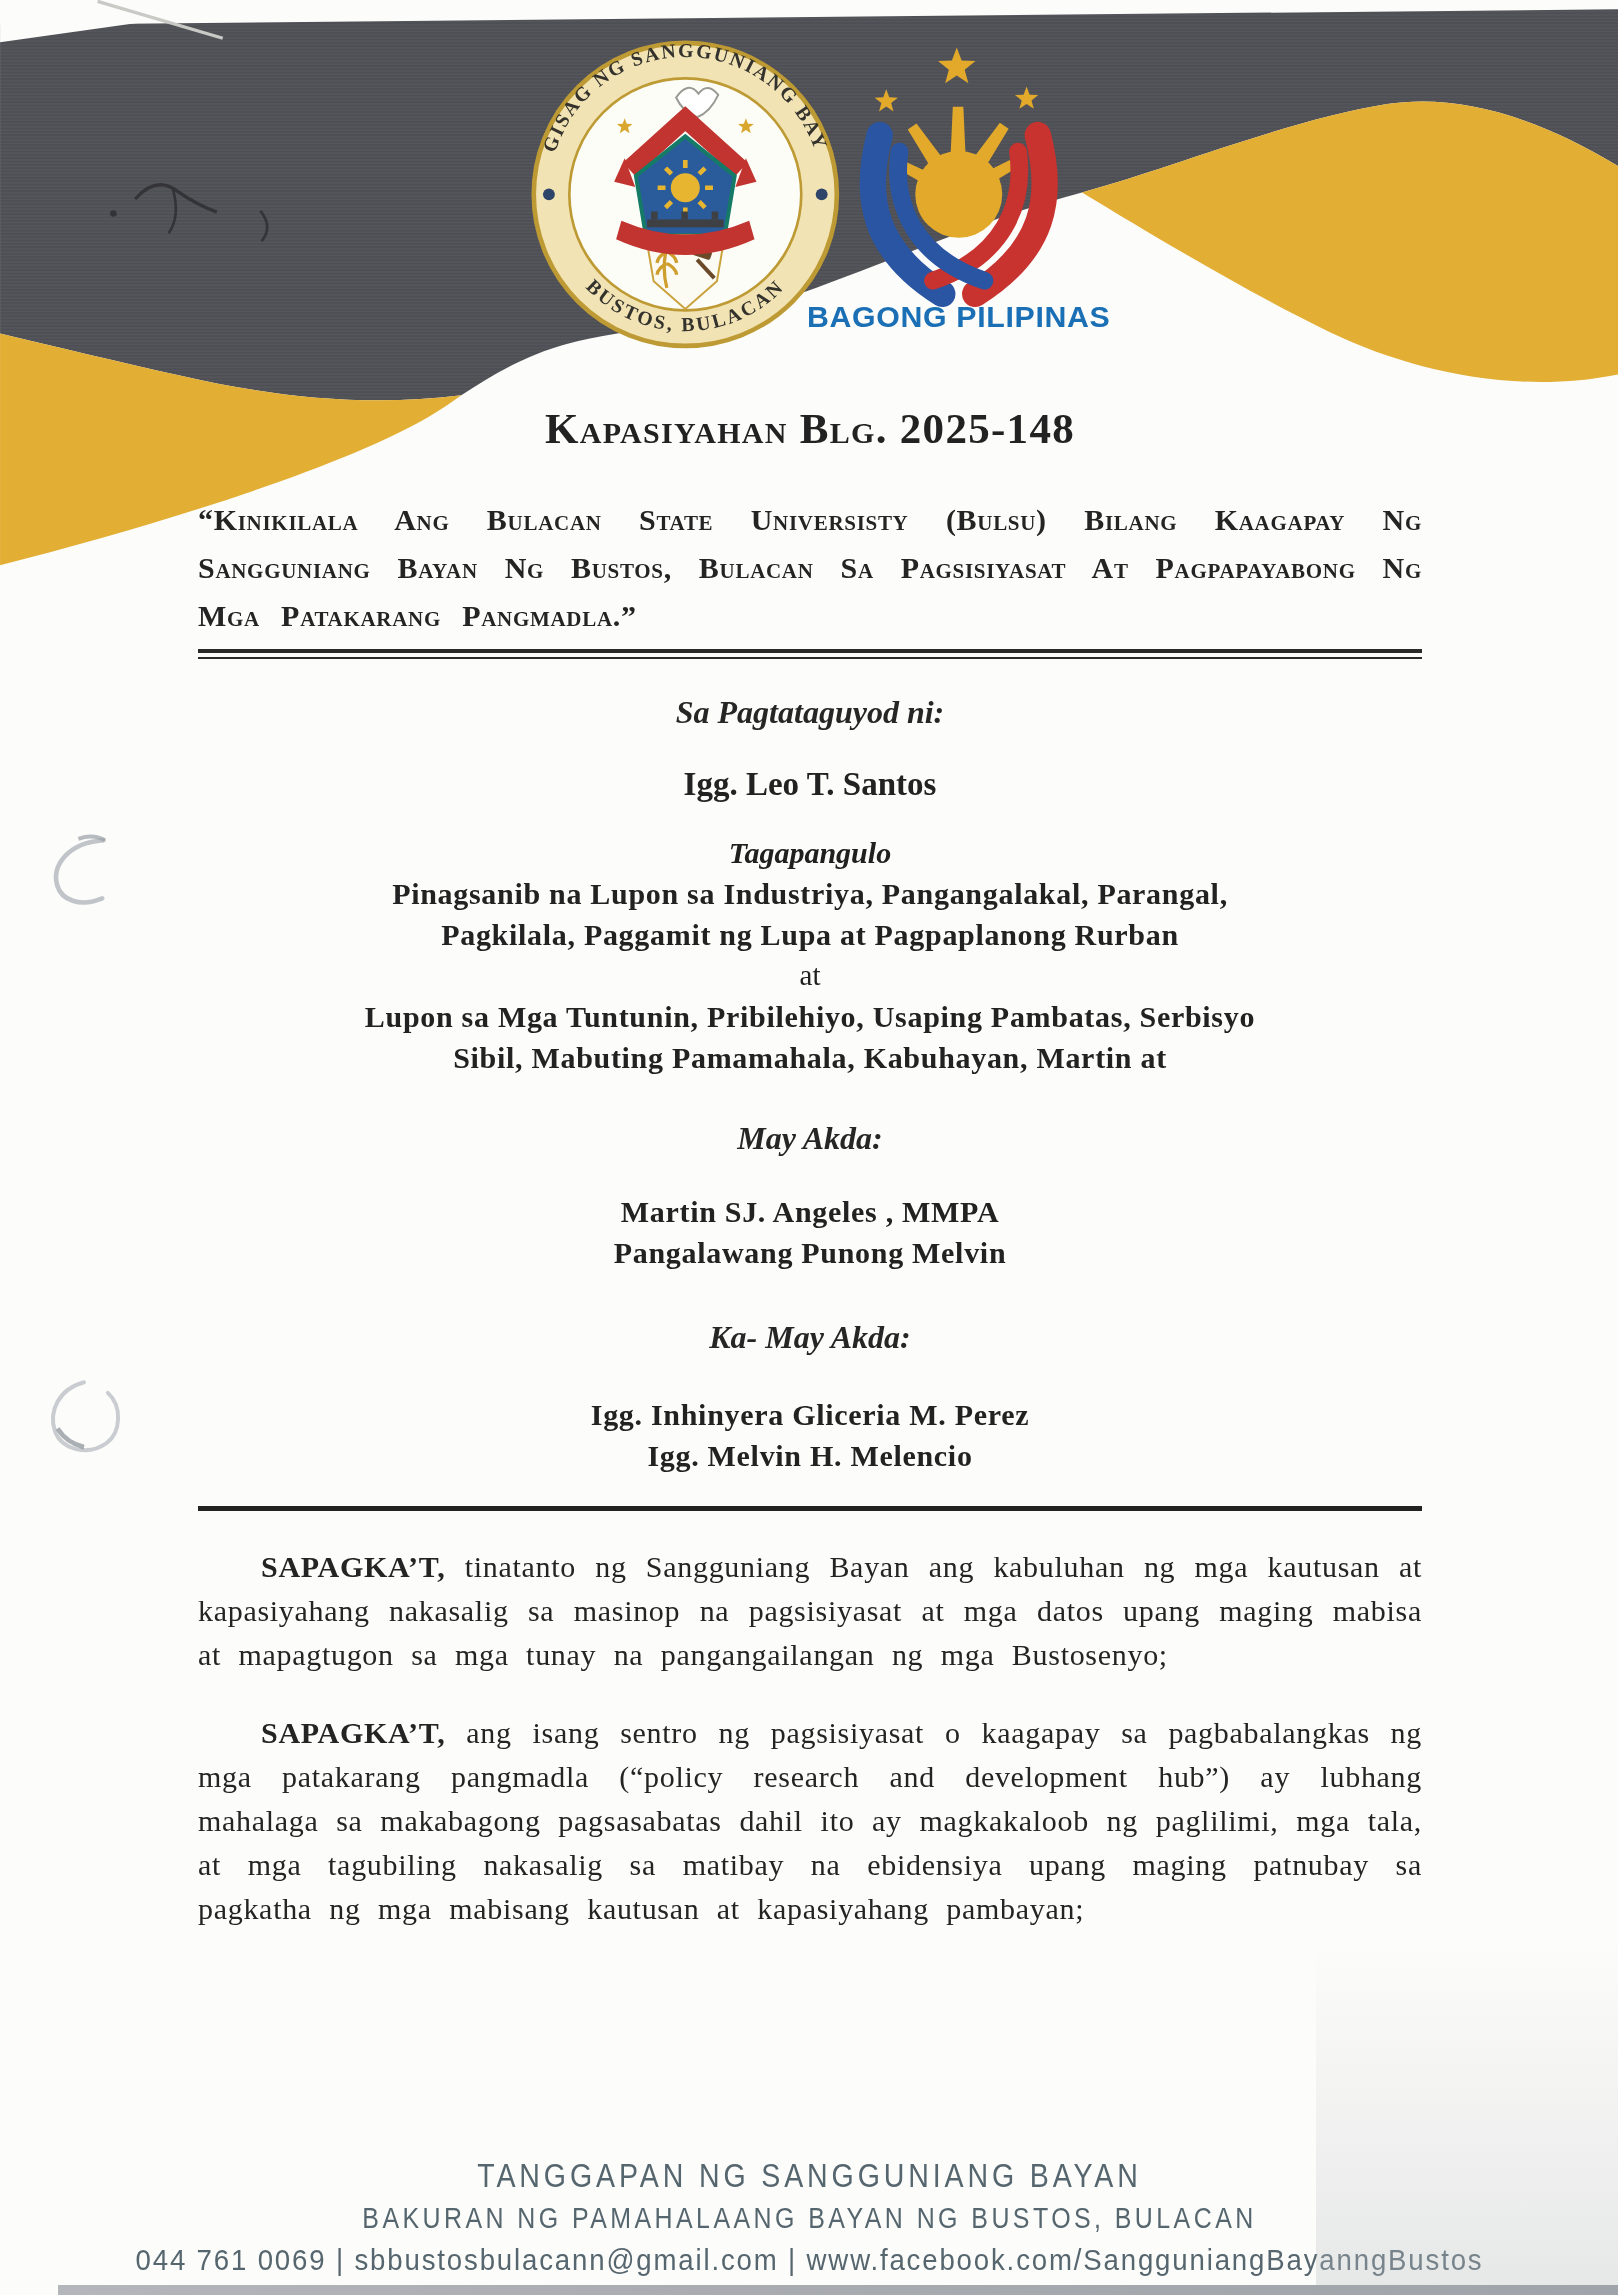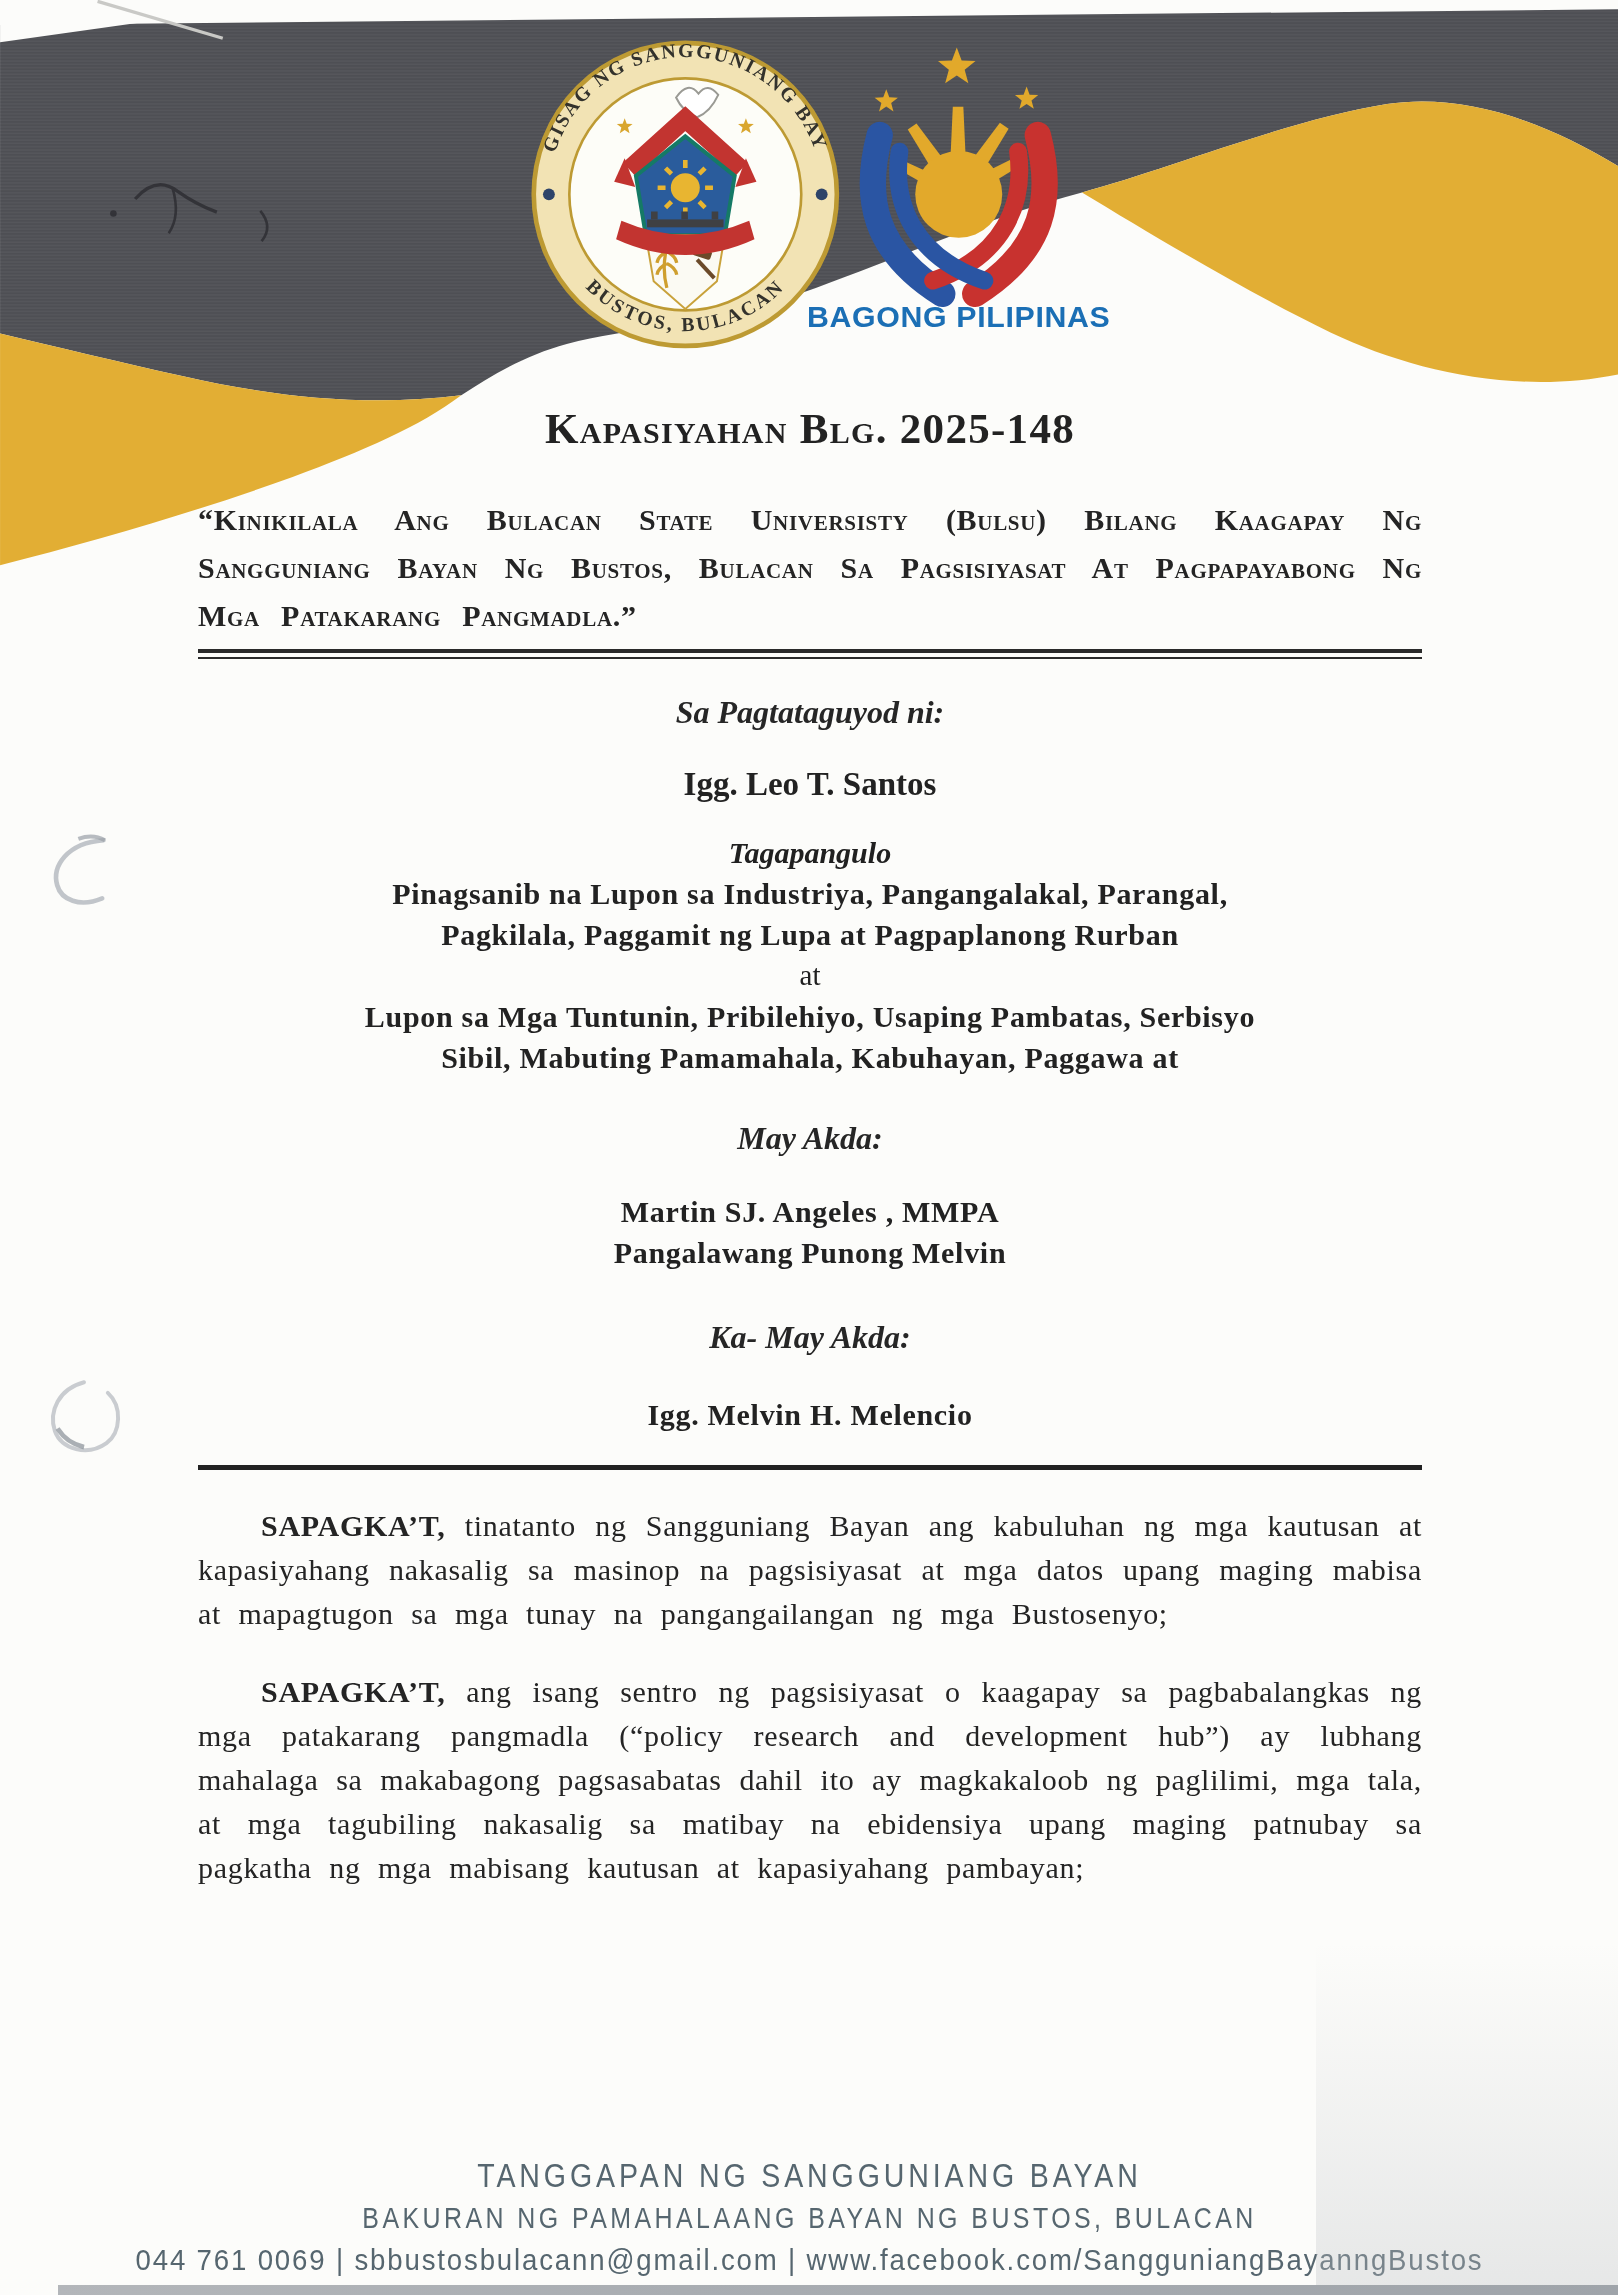--- a/index.html
+++ b/index.html
@@ -205,33 +205,34 @@
     <p class="label-italic">Sa Pagtataguyod ni:</p>
 
     <p class="name-lg">Igg. Leo T. Santos</p>
 
     <div class="center-block">
       <div class="role-italic">Tagapangulo</div>
       <div class="bold-line">Pinagsanib na Lupon sa Industriya, Pangangalakal, Parangal,</div>
       <div class="bold-line">Pagkilala, Paggamit ng Lupa at Pagpaplanong Rurban</div>
       <div class="plain-line">at</div>
       <div class="bold-line">Lupon sa Mga Tuntunin, Pribilehiyo, Usaping Pambatas, Serbisyo</div>
-      <div class="bold-line">Sibil, Mabuting Pamamahala, Kabuhayan, Paggawa at</div>
+      <div class="bold-line">Sibil, Mabuting Pamamahala, Kabuhayan, Martin at</div>
     </div>
 
     <p class="label-italic gap-lg">May Akda:</p>
 
     <div class="center-block tight">
       <div class="bold-line">Martin SJ. Angeles , MMPA</div>
       <div class="bold-line">Pangalawang Punong Melvin</div>
     </div>
 
     <p class="label-italic gap-xl">Ka- May Akda:</p>
 
     <div class="center-block tight2">
+      <div class="bold-line">Igg. Inhinyera Gliceria M. Perez</div>
       <div class="bold-line">Igg. Melvin H. Melencio</div>
     </div>
 
     <div class="rule-single"></div>
 
     <p class="body-par"><strong>SAPAGKA’T,</strong><span> tinatanto ng Sangguniang Bayan ang kabuluhan ng mga kautusan at kapasiyahang nakasalig sa masinop na pagsisiyasat at mga datos upang maging mabisa at mapagtugon sa mga tunay na pangangailangan ng mga Bustosenyo;</span></p>
 
     <p class="body-par"><strong>SAPAGKA’T,</strong><span> ang isang sentro ng pagsisiyasat o kaagapay sa pagbabalangkas ng mga patakarang pangmadla (“policy research and development hub”) ay lubhang mahalaga sa makabagong pagsasabatas dahil ito ay magkakaloob ng paglilimi, mga tala, at mga tagubiling nakasalig sa matibay na ebidensiya upang maging patnubay sa pagkatha ng mga mabisang kautusan at kapasiyahang pambayan;</span></p>
 
   </main>

